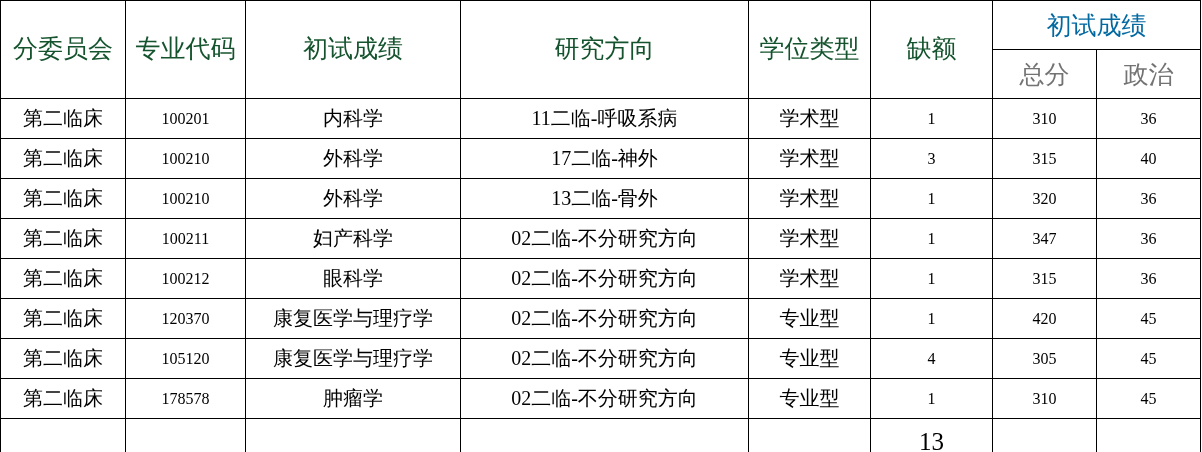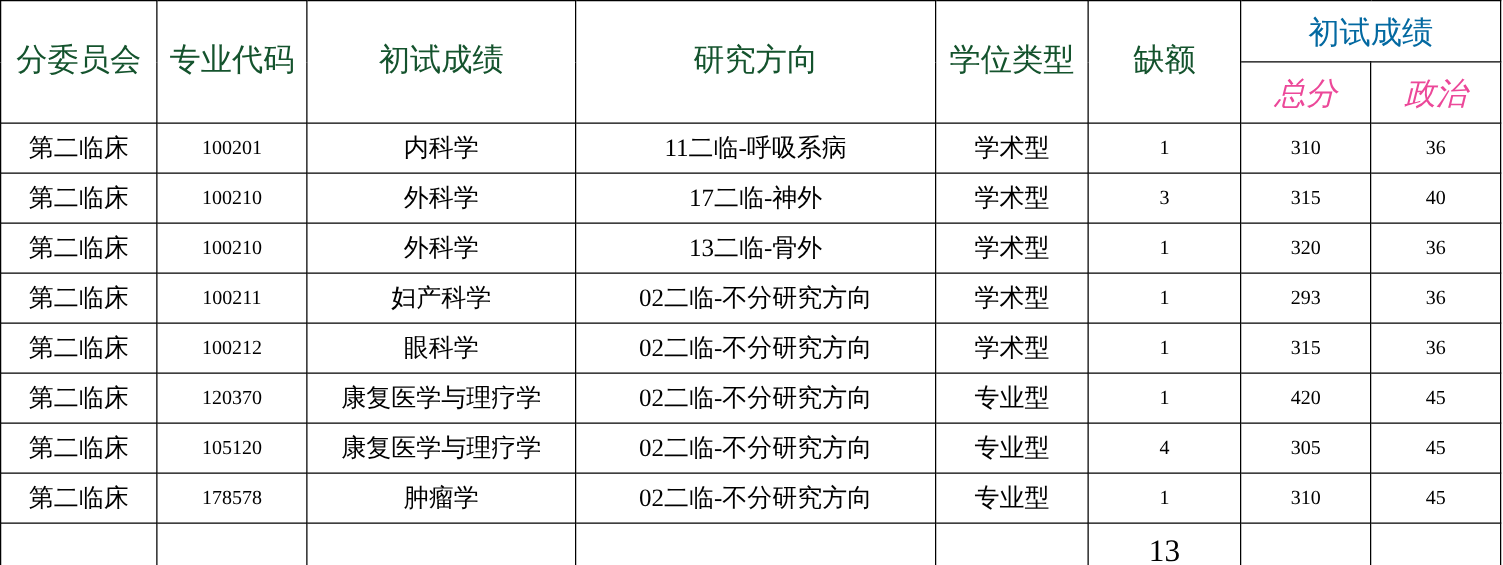--- a/index.html
+++ b/index.html
@@ -37,25 +37,24 @@
     color: #14532d;
     font-weight: bold;
     font-size: 25px;
     line-height: 1.15;
     height: 48px;
   }
   .hdr-tall {
     height: 96px;
   }
   .hdr-sub {
-    color: #ec4899;
+    color: #737373;
     font-weight: bold;
     font-size: 25px;
     height: 48px;
-    font-style: italic;
   }
   .hdr-span {
     color: #0369a1;
     font-weight: bold;
     font-size: 25px;
     height: 48px;
   }
   
   .cell {
     font-size: 20px;
@@ -144,21 +143,21 @@
         <td class="cell cell-num">320</td>
         <td class="cell cell-num">36</td>
       </tr>
       <tr>
         <td class="cell">第二临床</td>
         <td class="cell cell-num">100211</td>
         <td class="cell">妇产科学</td>
         <td class="cell">02二临-不分研究方向</td>
         <td class="cell">学术型</td>
         <td class="cell cell-num">1</td>
-        <td class="cell cell-num">293</td>
+        <td class="cell cell-num">347</td>
         <td class="cell cell-num">36</td>
       </tr>
       <tr>
         <td class="cell">第二临床</td>
         <td class="cell cell-num">100212</td>
         <td class="cell">眼科学</td>
         <td class="cell">02二临-不分研究方向</td>
         <td class="cell">学术型</td>
         <td class="cell cell-num">1</td>
         <td class="cell cell-num">315</td>

